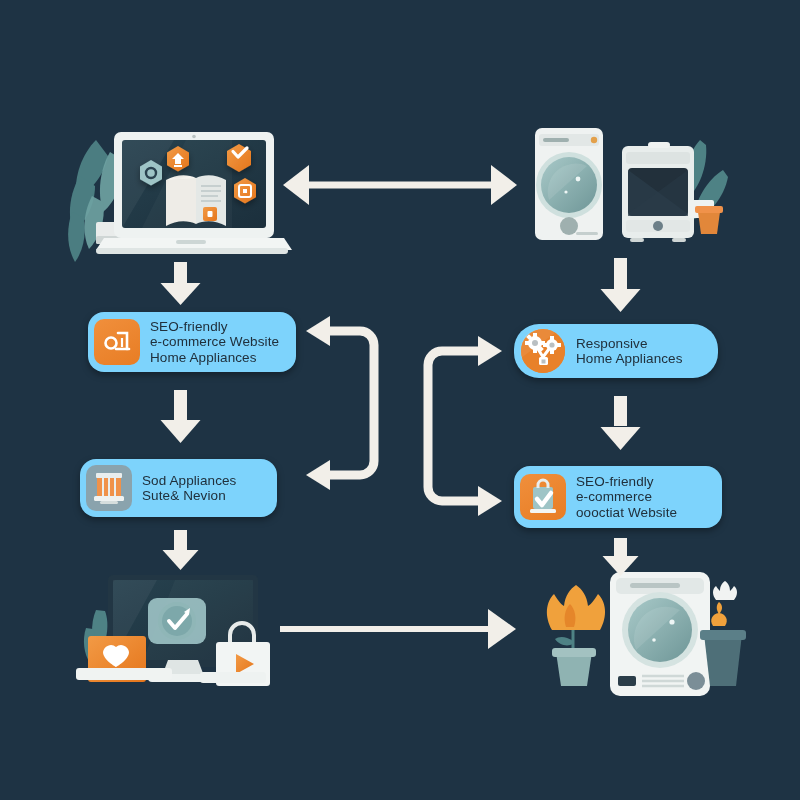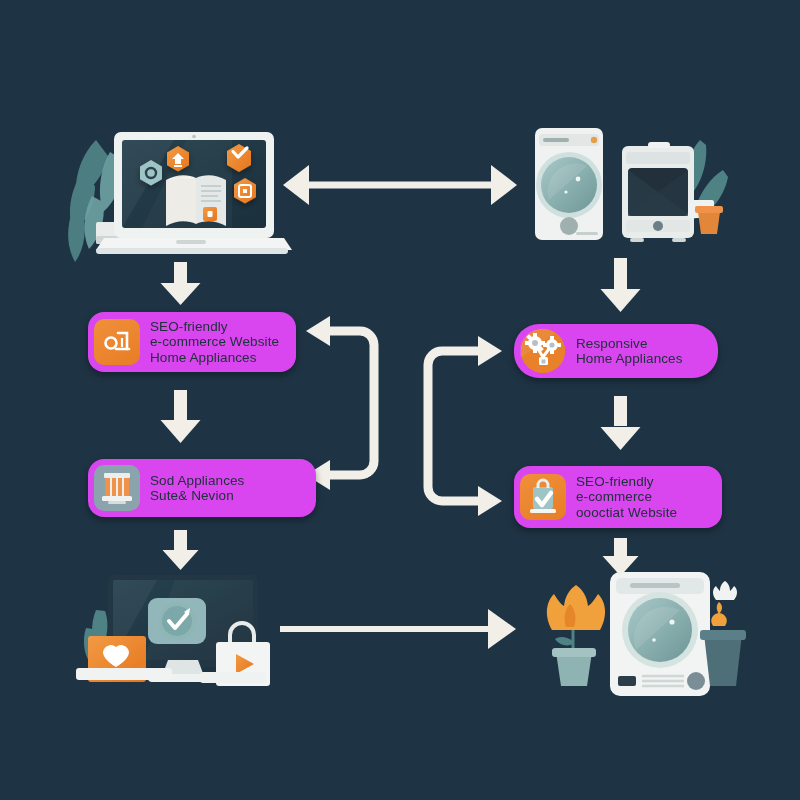--- a/index.html
+++ b/index.html
@@ -9,21 +9,21 @@
     font-family:"Liberation Sans", sans-serif;
     overflow:hidden;
     position:relative;
   }
   #stage{position:absolute;inset:0;width:800px;height:800px;}
   .abs{position:absolute;}
 
   
   .pill{
     position:absolute;
-    background:#d946ef;
+    background:#7dd3fc;
     border-radius:16px;
     box-shadow:0 3px 7px rgba(0,0,0,.35);
     display:flex;align-items:center;
     box-sizing:border-box;
     padding:6px 10px 6px 6px;
     overflow:hidden;
   }
   .pill .ico{
     flex:0 0 auto;
     width:46px;height:46px;
@@ -301,21 +301,21 @@
         <path d="M16 4h9v16" fill="none" stroke="#fff" stroke-width="2.6" stroke-linecap="round"></path>
         <path d="M14 20h13" stroke="#fff" stroke-width="2.6" stroke-linecap="round"></path>
         <path d="M20 9v9" stroke="#fff" stroke-width="2.2"></path>
       </svg>
     </div>
     <div class="lbl">SEO-friendly
 e-commerce Website
 Home Appliances</div>
   </div>
 
-  <div class="pill" style="left:88px;top:459px;width:228px;height:58px;">
+  <div class="pill" style="left:80px;top:459px;width:197px;height:58px;">
     <div class="ico ico-slate">
       <svg width="38" height="38" viewBox="0 0 38 38" aria-hidden="true">
         <rect x="7" y="6" width="24" height="22" fill="#f0924a"></rect>
         <rect x="6" y="4" width="26" height="5" rx="1" fill="#e9eeee"></rect>
         <g stroke="#e9eeee" stroke-width="2">
           <line x1="13" y1="9" x2="13" y2="27"></line>
           <line x1="19" y1="9" x2="19" y2="27"></line>
           <line x1="25" y1="9" x2="25" y2="27"></line>
         </g>
         <rect x="4" y="27" width="30" height="5" rx="1.5" fill="#eef2f1"></rect>

